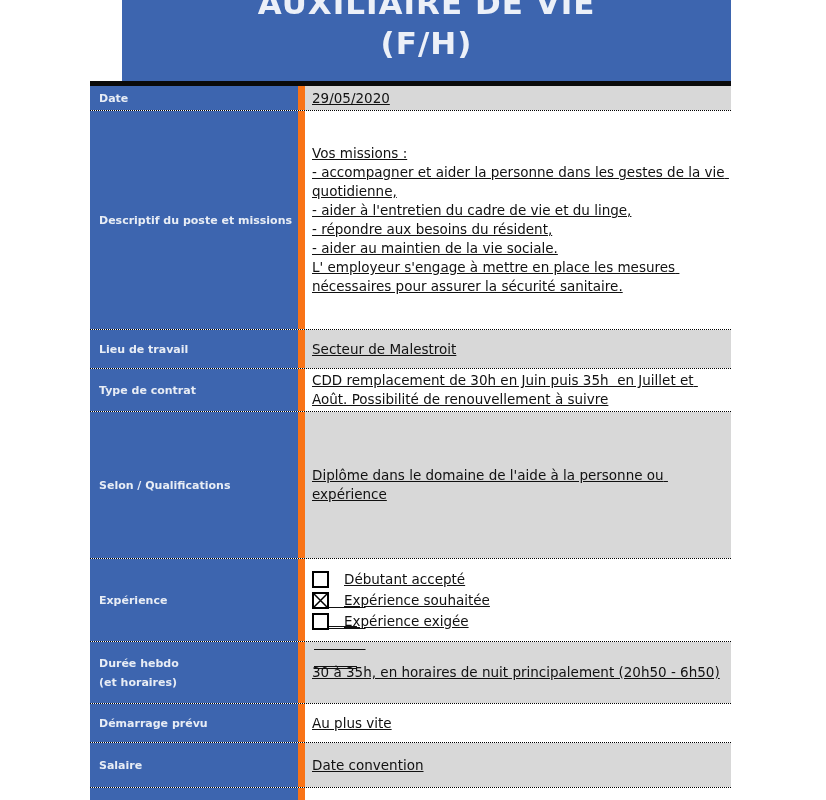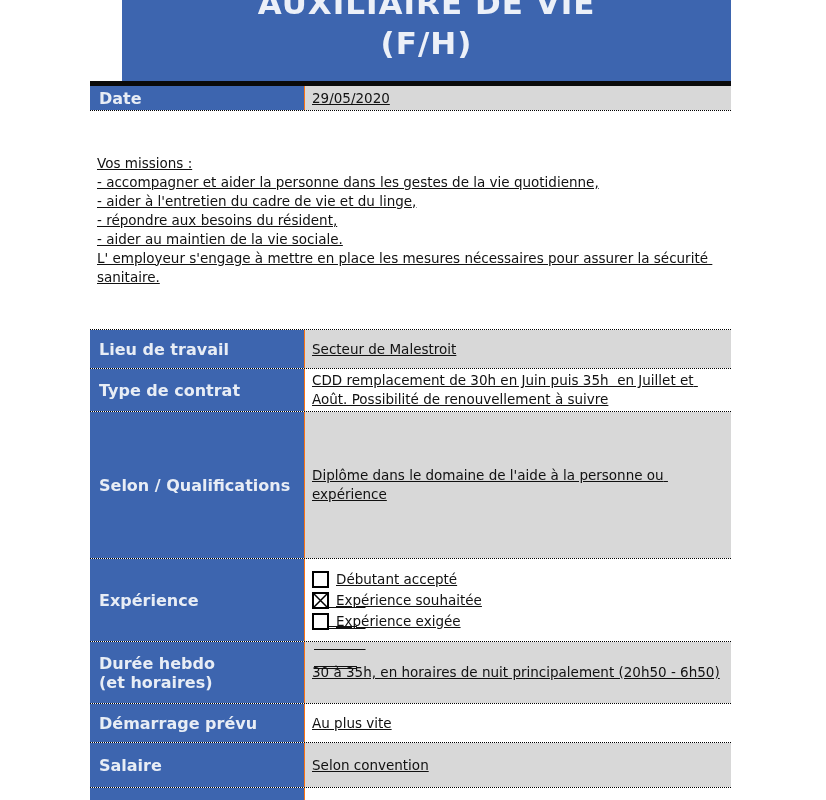--- a/index.html
+++ b/index.html
@@ -38,24 +38,24 @@
   .row {
     display: flex;
     box-sizing: border-box;
     border-bottom: 1px dotted #000;
   }
   .lcell {
     width: 215px;
     flex: 0 0 215px;
     box-sizing: border-box;
     background: #3D65AF;
-    border-right: 1px solid #f97316;
+    border-right: 7px solid #f97316;
     color: #E8EDF5;
     font-weight: bold;
-    font-size: 16px;
+    font-size: 11px;
     line-height: 19px;
     padding: 0 4px 0 9px;
     display: flex;
     align-items: center;
     white-space: pre-line;
   }
   .ccell {
     flex: 1;
     box-sizing: border-box;
     padding: 0 6px 0 7px;
@@ -76,21 +76,21 @@
   .r3 { height: 43px;  }
   .r4 { height: 147px; }
   .r5 { height: 83px;  }
   .r6 { height: 62px;  }
   .r7 { height: 39px;  }
   .r8 { height: 45px;  }
   .r9 { height: 15px; border-bottom: none; }
 
   
   .cbs { display: flex; flex-direction: column; gap: 2px; }
-  .cb-item { display: flex; align-items: center; gap: 7px; }
+  .cb-item { display: flex; align-items: center; gap: 15px; }
   .cb {
     width: 13px; height: 13px;
     flex: 0 0 auto;
     border: 2px solid #000;
     background: #fff;
     position: relative;
   }
   .cb svg.xmark { display: none; position: absolute; left: 0; top: 0; width: 100%; height: 100%; }
   .cb.checked svg.xmark { display: block; }
 </style>
@@ -107,20 +107,21 @@
   </div>
 
   <div class="black-rule"></div>
 
   <div class="row r0 gray">
     <div class="lcell">Date</div>
     <div class="ccell">29/05/2020</div>
   </div>
 
   <div class="row r1 white">
+    <div class="lcell">Descriptif du poste et missions</div>
     <div class="ccell">Vos missions :
 - accompagner et aider la personne dans les gestes de la vie quotidienne,
 - aider à l'entretien du cadre de vie et du linge,
 - répondre aux besoins du résident,
 - aider au maintien de la vie sociale.
 L' employeur s'engage à mettre en place les mesures nécessaires pour assurer la sécurité sanitaire.</div>
   </div>
 
   <div class="row r2 gray">
     <div class="lcell">Lieu de travail</div>
@@ -171,21 +172,21 @@
     <div class="ccell">30 à 35h, en horaires de nuit principalement (20h50 - 6h50)</div>
   </div>
 
   <div class="row r7 white">
     <div class="lcell">Démarrage prévu</div>
     <div class="ccell">Au plus vite</div>
   </div>
 
   <div class="row r8 gray">
     <div class="lcell">Salaire</div>
-    <div class="ccell">Selon convention</div>
+    <div class="ccell">Date convention</div>
   </div>
 
   <div class="row r9 white">
     <div class="lcell"></div>
     <div class="ccell"></div>
   </div>
 
 </div>
 
 </body></html>

